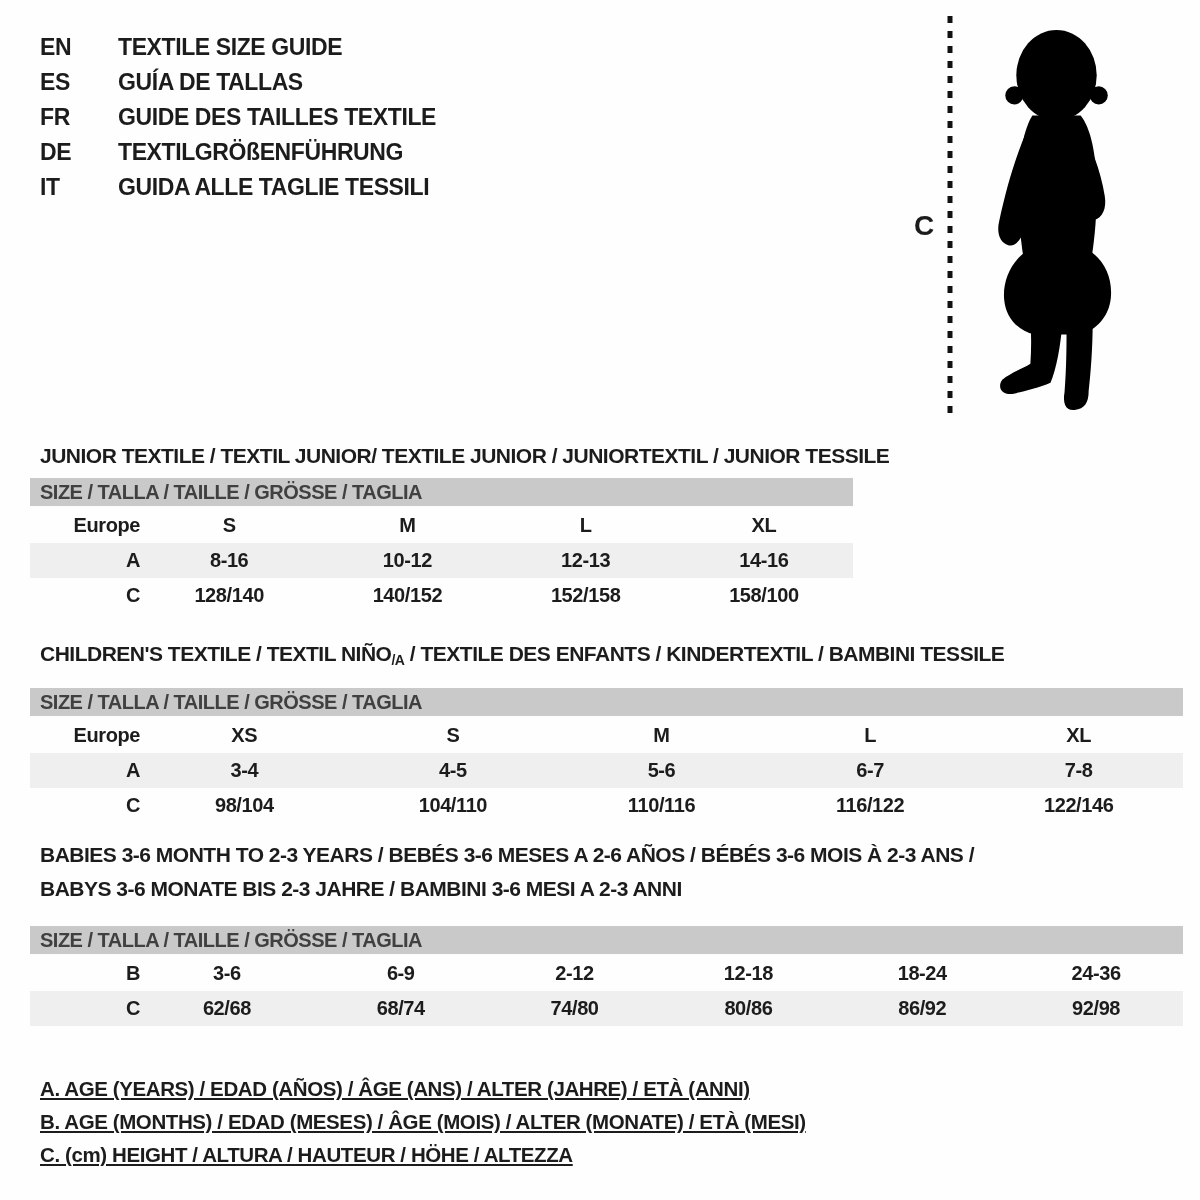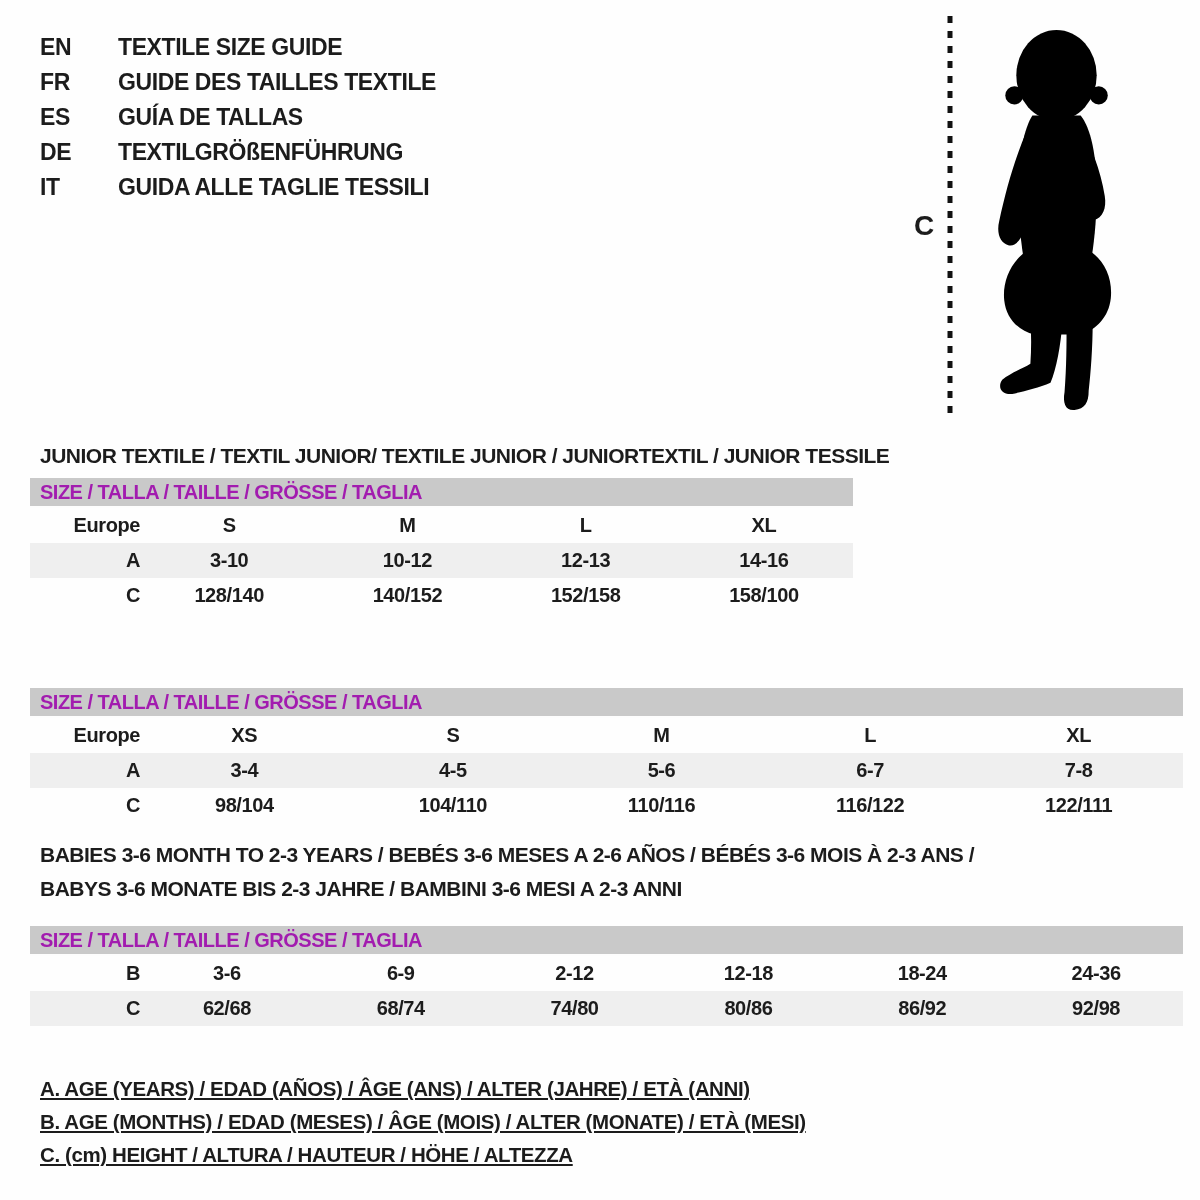--- a/index.html
+++ b/index.html
@@ -23,21 +23,21 @@
   .dash-line{position:absolute;left:66px;top:16px;}
   .measure-label{position:absolute;left:34px;top:210px;font-size:28px;font-weight:700;}
   .silhouette{position:absolute;left:86px;top:15px;}
   
   .sec-title{position:absolute;left:40px;font-size:21px;font-weight:700;letter-spacing:-0.5px;white-space:nowrap;}
   .sub-a{font-size:14px;vertical-align:-4px;}
   
   .stable{position:absolute;left:30px;}
   .size-head{height:30px;background:#c9c9c9;display:flex;align-items:center;
     padding-left:10px;box-sizing:border-box;font-size:20px;font-weight:700;
-    letter-spacing:-0.5px;color:#a21caf;border-bottom:2px solid #fdfdfd;}
+    letter-spacing:-0.5px;color:#404040;border-bottom:2px solid #fdfdfd;}
   .trow{display:grid;height:35px;align-items:center;font-size:20px;font-weight:700;letter-spacing:-0.4px;}
   .cols4{grid-template-columns:110px repeat(4,1fr);}
   .cols5{grid-template-columns:110px repeat(5,1fr);}
   .cols6{grid-template-columns:110px repeat(6,1fr);}
   .trow .lbl{padding-left:10px;text-align:right;}
   .trow .val{text-align:center;}
   .stripe{background:#efefef;}
   
   .legend{position:absolute;left:40px;top:1072px;}
   .legend-line{font-size:20.5px;font-weight:700;line-height:33px;letter-spacing:-0.4px;white-space:nowrap;text-decoration:underline;}
@@ -46,26 +46,26 @@
 <body>
 
 <div class="canvas">
 
   <div class="lang-block">
     <div class="lang-row">
       <span class="lang-code">EN</span>
       <span class="lang-title">TEXTILE SIZE GUIDE</span>
     </div>
     <div class="lang-row">
+      <span class="lang-code">ES</span>
+      <span class="lang-title">GUÍA DE TALLAS</span>
+    </div>
+    <div class="lang-row">
       <span class="lang-code">FR</span>
       <span class="lang-title">GUIDE DES TAILLES TEXTILE</span>
-    </div>
-    <div class="lang-row">
-      <span class="lang-code">ES</span>
-      <span class="lang-title">GUÍA DE TALLAS</span>
     </div>
     <div class="lang-row">
       <span class="lang-code">DE</span>
       <span class="lang-title">TEXTILGRÖßENFÜHRUNG</span>
     </div>
     <div class="lang-row">
       <span class="lang-code">IT</span>
       <span class="lang-title">GUIDA ALLE TAGLIE TESSILI</span>
     </div>
   </div>
@@ -96,34 +96,37 @@
     <div class="size-head">SIZE / TALLA / TAILLE / GRÖSSE / TAGLIA</div>
     <div class="trow cols4">
       <span class="lbl">Europe</span>
       <span class="val">S</span>
       <span class="val">M</span>
       <span class="val">L</span>
       <span class="val">XL</span>
     </div>
     <div class="trow cols4 stripe">
       <span class="lbl">A</span>
-      <span class="val">3-10</span>
+      <span class="val">8-16</span>
       <span class="val">10-12</span>
       <span class="val">12-13</span>
       <span class="val">14-16</span>
     </div>
     <div class="trow cols4">
       <span class="lbl">C</span>
       <span class="val">128/140</span>
       <span class="val">140/152</span>
       <span class="val">152/158</span>
       <span class="val">158/100</span>
     </div>
   </div>
 
+  <div class="sec-title" style="top:642px;">
+    <span>CHILDREN'S TEXTILE / TEXTIL NIÑO</span><span class="sub-a">/A</span><span> / TEXTILE DES ENFANTS / KINDERTEXTIL / BAMBINI TESSILE</span>
+  </div>
 
   <div class="stable" style="top:688px;width:1153px;">
     <div class="size-head">SIZE / TALLA / TAILLE / GRÖSSE / TAGLIA</div>
     <div class="trow cols5">
       <span class="lbl">Europe</span>
       <span class="val">XS</span>
       <span class="val">S</span>
       <span class="val">M</span>
       <span class="val">L</span>
       <span class="val">XL</span>
@@ -135,21 +138,21 @@
       <span class="val">5-6</span>
       <span class="val">6-7</span>
       <span class="val">7-8</span>
     </div>
     <div class="trow cols5">
       <span class="lbl">C</span>
       <span class="val">98/104</span>
       <span class="val">104/110</span>
       <span class="val">110/116</span>
       <span class="val">116/122</span>
-      <span class="val">122/111</span>
+      <span class="val">122/146</span>
     </div>
   </div>
 
   <div class="sec-title" style="top:843px;">BABIES 3-6 MONTH TO 2-3 YEARS / BEBÉS 3-6 MESES A 2-6 AÑOS / BÉBÉS 3-6 MOIS À 2-3 ANS /</div>
   <div class="sec-title" style="top:877px;">BABYS 3-6 MONATE BIS 2-3 JAHRE / BAMBINI 3-6 MESI A 2-3 ANNI</div>
 
   <div class="stable" style="top:926px;width:1153px;">
     <div class="size-head">SIZE / TALLA / TAILLE / GRÖSSE / TAGLIA</div>
     <div class="trow cols6">
       <span class="lbl">B</span>

